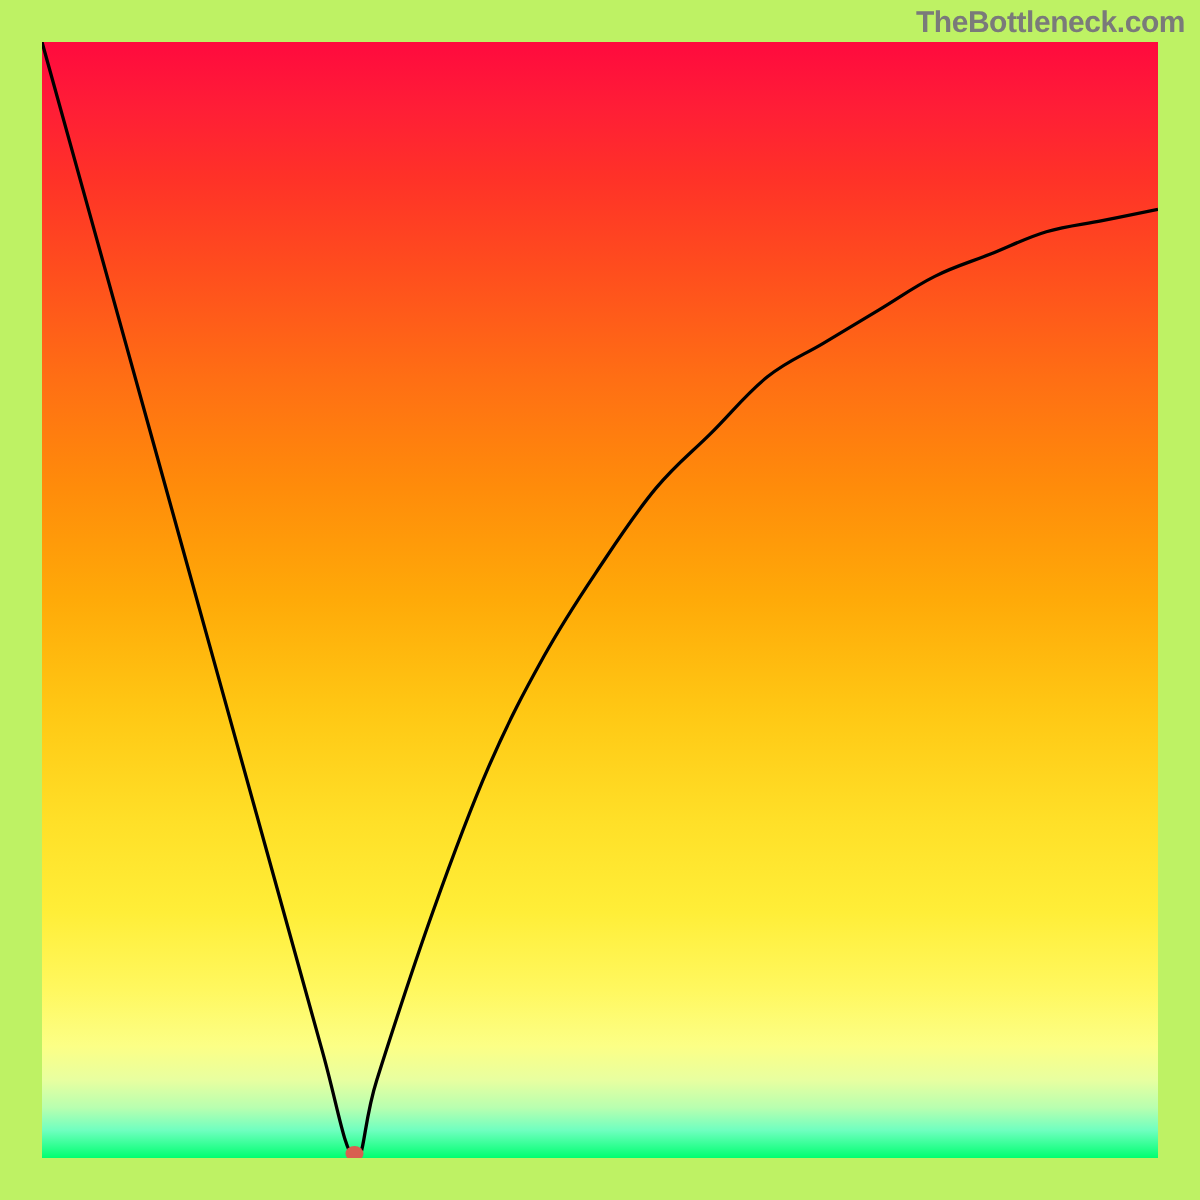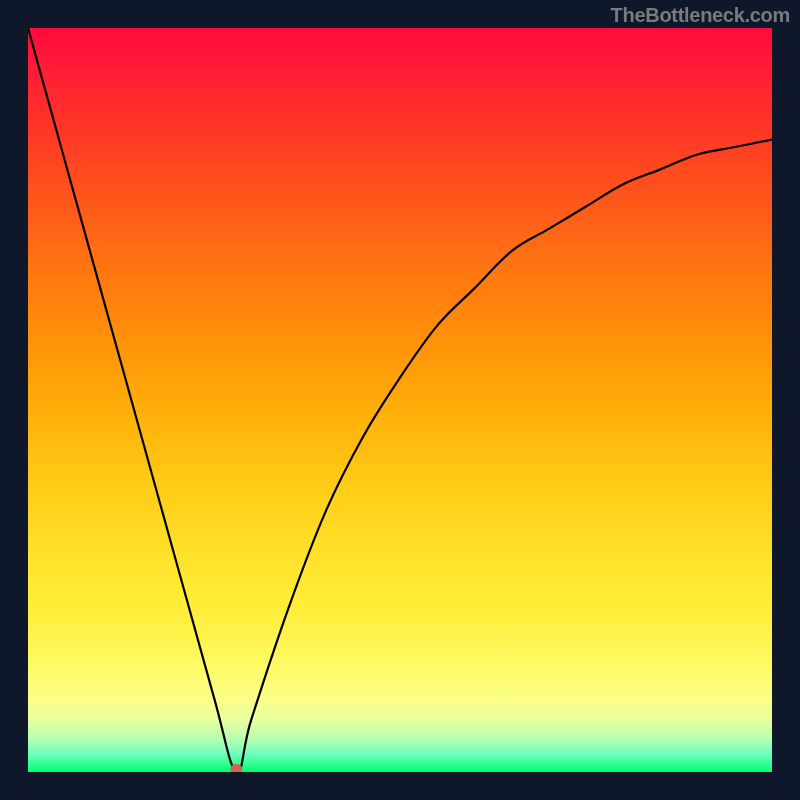--- a/index.html
+++ b/index.html
@@ -1,21 +1,21 @@
 <!DOCTYPE html>
 <html><head>
 <meta charset="utf-8">
 <style>
   * { margin: 0; padding: 0; box-sizing: border-box; }
   html, body { width: 800px; height: 800px; overflow: hidden; background: #000; }
   .container {
     width: 800px;
     height: 800px;
     position: relative;
-    background: #0f172a;
+    background: #bef264;
   }
   .plot-area {
     position: absolute;
     left: 28px;
     top: 28px;
     width: 744px;
     height: 744px;
     background: linear-gradient(to bottom,
       #ff0a3e 0%,
       #ff1e36 6%,

